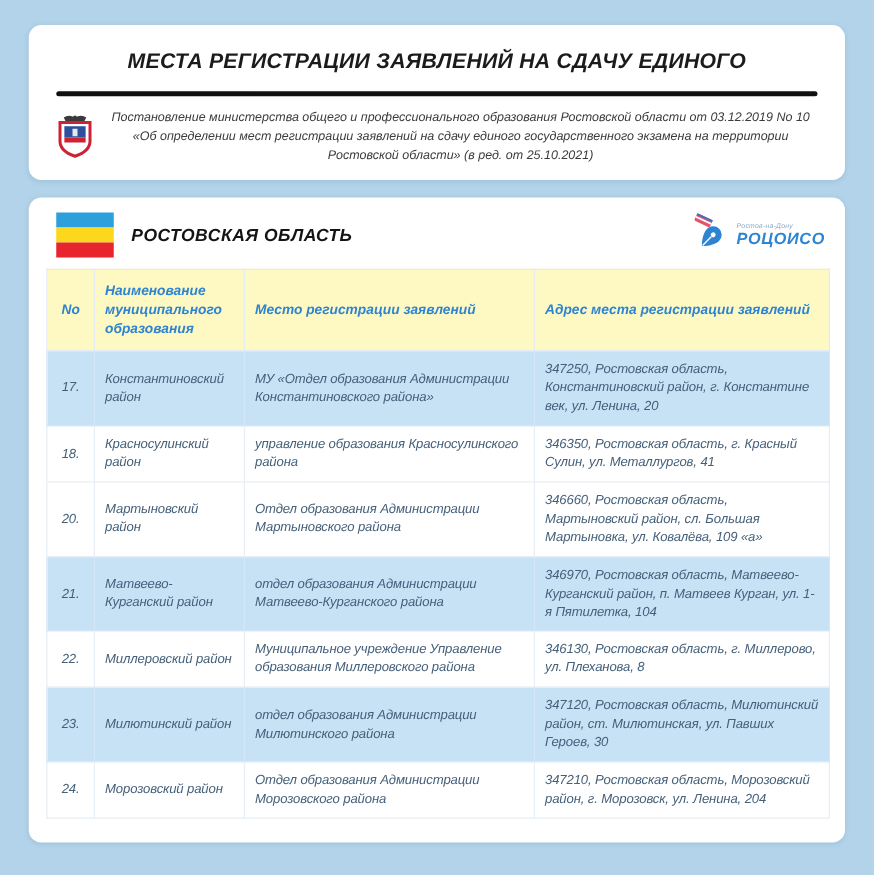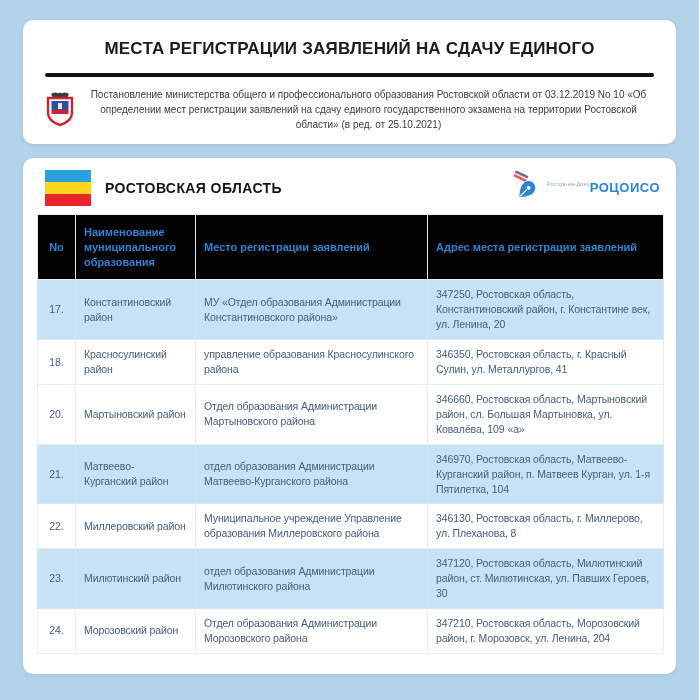--- a/index.html
+++ b/index.html
@@ -2,21 +2,21 @@
 <html><head>
 <meta charset="utf-8">
 <style>
   * { margin: 0; padding: 0; box-sizing: border-box; }
   html, body {
     width: 699px; height: 700px;
     font-family: "Liberation Sans", "DejaVu Sans", sans-serif;
     background: #b2d3e9;
     overflow: hidden;
   }
-  .page { width: 699px; height: 508px; padding: 20px 23px; }
+  .page { width: 699px; height: 508px; padding: 20px 23px; font-style: italic; }
   .card {
     background: #ffffff;
     border-radius: 10px;
     box-shadow: 0 1px 4px rgba(40,80,120,0.12);
   }
   
   .header-card { padding: 14px 20px 12px; margin-bottom: 14px; }
   .title {
     text-align: center;
     font-weight: bold;
@@ -43,30 +43,30 @@
   .flag { width: 46px; height: 36px; display: flex; flex-direction: column; flex: 0 0 auto; }
   .flag .s { flex: 1; }
   .flag .s.b { background: #2ba0dd; }
   .flag .s.y { background: #fdd71c; }
   .flag .s.r { background: #e8252c; }
   .region-name {
     font-size: 14px; font-weight: bold; color: #141414;
     letter-spacing: 0.4px; margin-left: 14px; flex: 1;
   }
   .logo { display: flex; align-items: center; gap: 3px; margin-right: 2px; }
-  .logo-text { display: flex; flex-direction: row; line-height: 1.1; }
+  .logo-text { display: flex; flex-direction: column; line-height: 1.1; }
   .logo-city { font-size: 5.5px; color: #8aa7c2; letter-spacing: 0.2px; }
   .logo-name { font-size: 13px; font-weight: bold; color: #2d84d2; letter-spacing: 0.5px; }
   
   table { width: 100%; border-collapse: collapse; table-layout: fixed; }
   thead th {
     font-size: 11px; font-weight: bold; color: #2d84d2;
     text-align: left; vertical-align: middle;
     padding: 10px 8px; line-height: 1.35;
-    background: #000000;
+    background: #fef9c3;
     border: 1px solid #e4ebf2;
   }
   thead th.col-num { text-align: center; }
   tbody td {
     font-size: 10.5px; color: #45607a; line-height: 1.42;
     vertical-align: middle; padding: 7px 8px;
     border: 1px solid #e7eef5;
     letter-spacing: -0.1px;
   }
   tbody td.cell-num { text-align: center; color: #45607a; }

